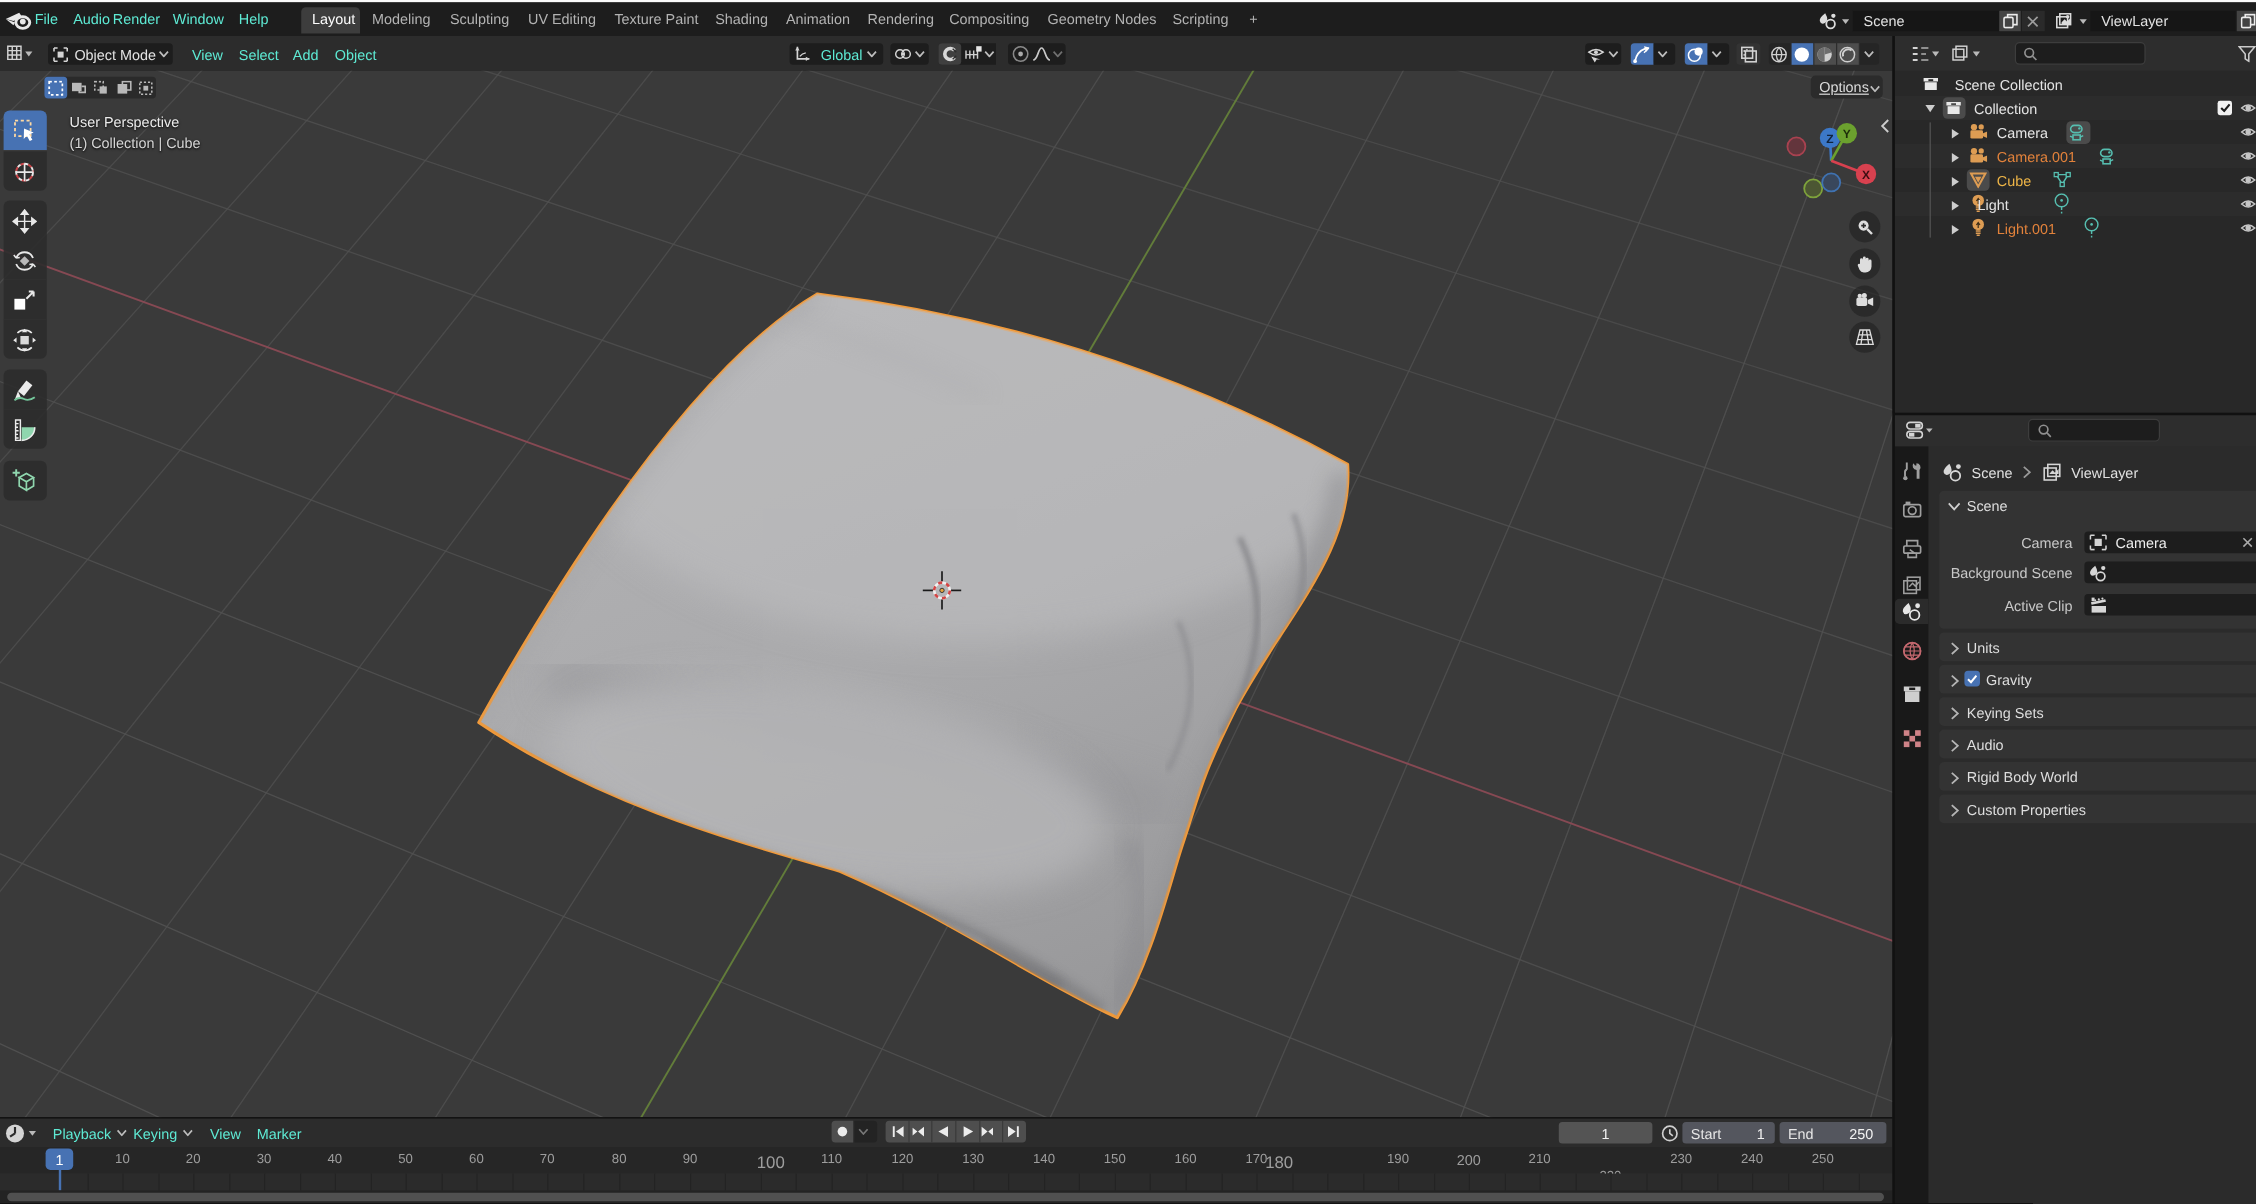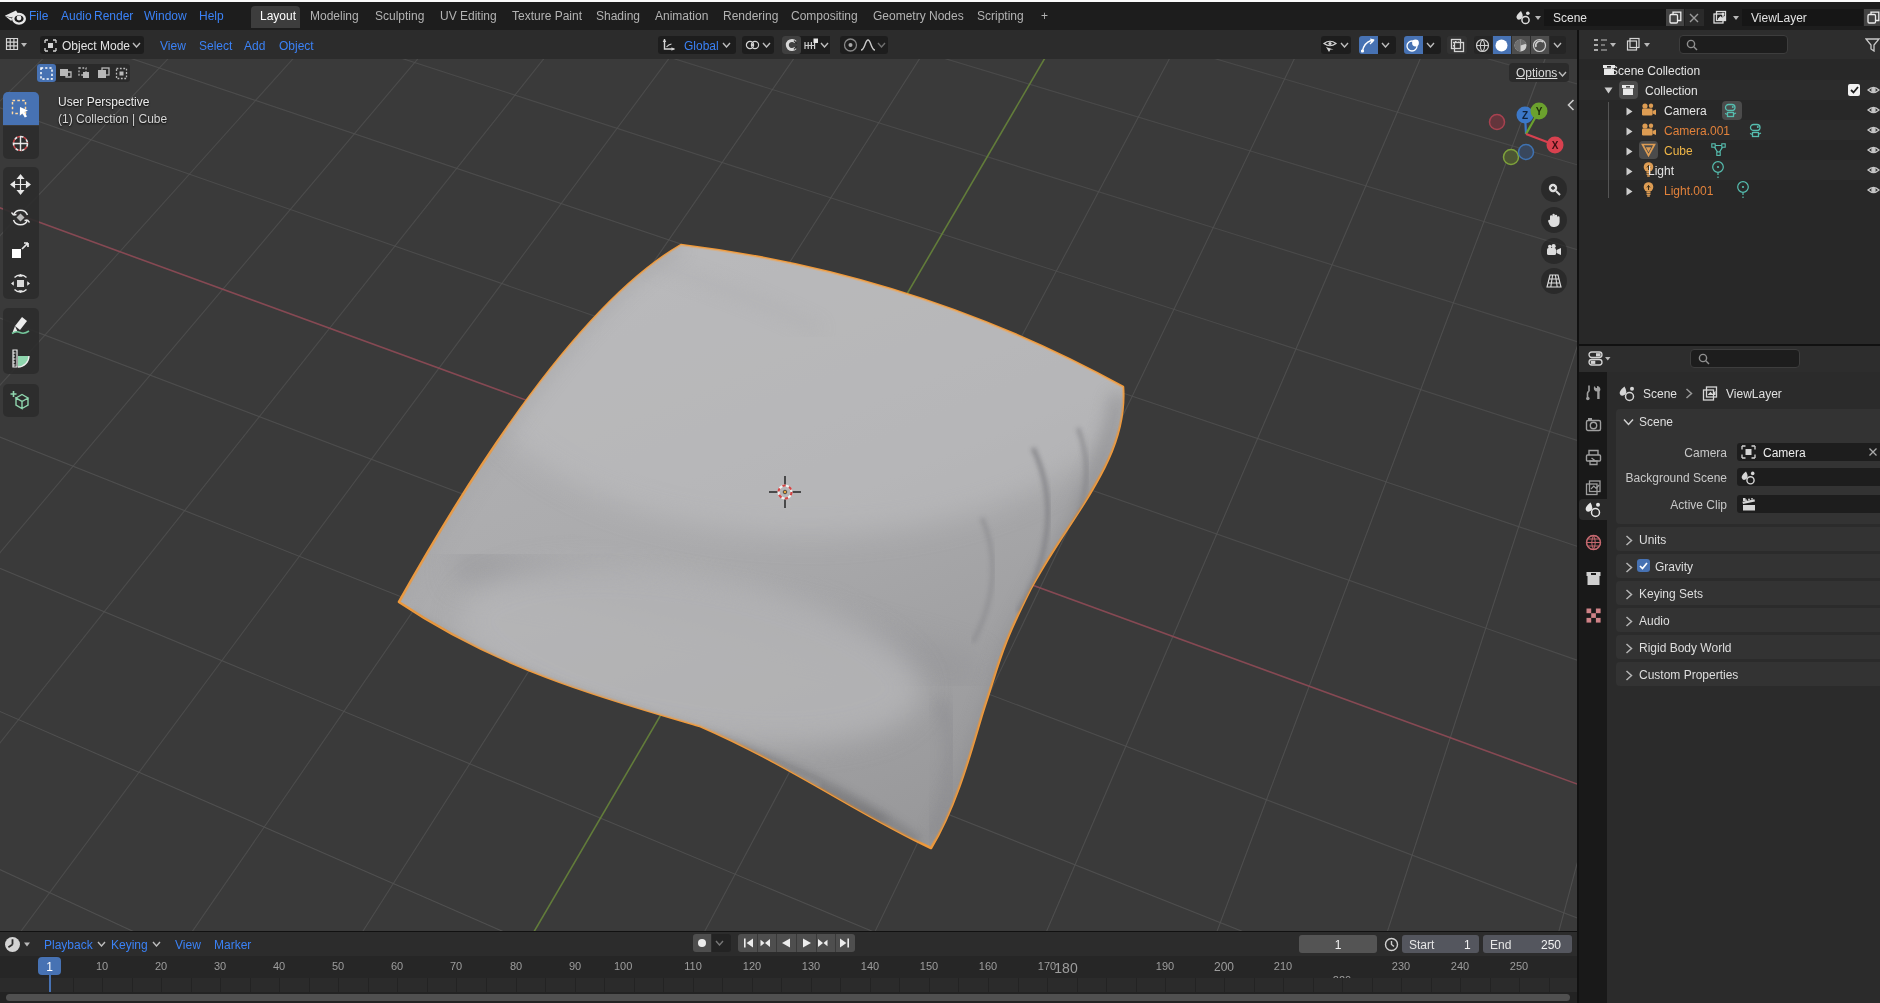--- a/index.html
+++ b/index.html
@@ -1,20 +1,20 @@
 <!DOCTYPE html>
 <html><head>
 <meta charset="utf-8">
 <style>
   html,body{margin:0;padding:0;background:#000;}
   #root{position:relative;width:1880px;height:1003px;overflow:hidden;
         font-family:"Liberation Sans",sans-serif;background:#1d1d1d;
         -webkit-font-smoothing:antialiased;}
   .ab{position:absolute;}
-  .txt{color:#3b82f6;font-size:12px;white-space:nowrap;}
+  .txt{color:#5eead4;font-size:12px;white-space:nowrap;}
   svg{display:block;}
 </style>
 </head>
 <body>
 <div id="root">
 
   <div class="ab" style="left:0;top:0;width:1880px;height:2px;background:#fbfbfb;"></div>
 
   <div class="ab" id="topbar" style="left:0;top:2px;width:1880px;height:28px;background:#1d1d1d;">
 
@@ -483,21 +483,21 @@
     <div class="ab" style="left:0;top:24px;width:1577px;height:22px;background:#262626;"></div>
     <div class="ab" style="left:82px;top:28px;width:40px;text-align:center;color:#9d9d9d;font-size:11px;">10</div>
     <div class="ab" style="left:141px;top:28px;width:40px;text-align:center;color:#9d9d9d;font-size:11px;">20</div>
     <div class="ab" style="left:200px;top:28px;width:40px;text-align:center;color:#9d9d9d;font-size:11px;">30</div>
     <div class="ab" style="left:259px;top:28px;width:40px;text-align:center;color:#9d9d9d;font-size:11px;">40</div>
     <div class="ab" style="left:318px;top:28px;width:40px;text-align:center;color:#9d9d9d;font-size:11px;">50</div>
     <div class="ab" style="left:377px;top:28px;width:40px;text-align:center;color:#9d9d9d;font-size:11px;">60</div>
     <div class="ab" style="left:436px;top:28px;width:40px;text-align:center;color:#9d9d9d;font-size:11px;">70</div>
     <div class="ab" style="left:496px;top:28px;width:40px;text-align:center;color:#9d9d9d;font-size:11px;">80</div>
     <div class="ab" style="left:555px;top:28px;width:40px;text-align:center;color:#9d9d9d;font-size:11px;">90</div>
-    <div class="ab" style="left:614px;top:28px;width:40px;text-align:left;color:#9d9d9d;font-size:11px;">100</div>
+    <div class="ab" style="left:614px;top:28px;width:40px;text-align:right;color:#9d9d9d;font-size:14px;">100</div>
     <div class="ab" style="left:673px;top:28px;width:40px;text-align:center;color:#9d9d9d;font-size:11px;">110</div>
     <div class="ab" style="left:732px;top:28px;width:40px;text-align:center;color:#9d9d9d;font-size:11px;">120</div>
     <div class="ab" style="left:791px;top:28px;width:40px;text-align:center;color:#9d9d9d;font-size:11px;">130</div>
     <div class="ab" style="left:850px;top:28px;width:40px;text-align:center;color:#9d9d9d;font-size:11px;">140</div>
     <div class="ab" style="left:909px;top:28px;width:40px;text-align:center;color:#9d9d9d;font-size:11px;">150</div>
     <div class="ab" style="left:968px;top:28px;width:40px;text-align:center;color:#9d9d9d;font-size:11px;">160</div>
     <div class="ab" style="left:1027px;top:28px;width:40px;text-align:center;color:#9d9d9d;font-size:11px;">170</div>
     <div class="ab" style="left:1046px;top:28px;width:40px;text-align:center;color:#9d9d9d;font-size:14px;">180</div>
     <div class="ab" style="left:1145px;top:28px;width:40px;text-align:center;color:#9d9d9d;font-size:11px;">190</div>
     <div class="ab" style="left:1204px;top:28px;width:40px;text-align:center;color:#9d9d9d;font-size:12px;">200</div>
@@ -592,21 +592,21 @@
 
     <div class="ab" style="left:0;top:50px;width:301px;height:20px;background:#2c2c2c;"></div>
     <div class="ab" style="left:0;top:90px;width:301px;height:20px;background:#2c2c2c;"></div>
     <div class="ab" style="left:0;top:130px;width:301px;height:20px;background:#2c2c2c;"></div>
 
     <svg class="ab" style="left:23px;top:34px;" width="14" height="12" viewBox="0 0 14 12">
       <path d="M1,1 h12 v3 h-12 z" fill="#e8e8e8"></path>
         <path d="M2,4.5 h10 v6.5 h-10 z" fill="#e8e8e8"></path>
         <rect x="5" y="2" width="4" height="1.6" fill="#282828"></rect>
     </svg>
-    <div class="ab txt" style="left:31px;top:34px;color:#e4e4e4;">Scene Collection</div>
+    <div class="ab txt" style="left:50px;top:34px;color:#e4e4e4;">Scene Collection</div>
 
     <svg class="ab" style="left:25px;top:57px;" width="9" height="7" viewBox="0 0 9 7">
         <path d="M0.5,0.5 h8 l-4,6 z" fill="#cdcdcd"></path>
       </svg>
     <div class="ab" style="left:40px;top:51px;width:19px;height:18px;background:#4b4b4b;border-radius:4px;"></div>
     <svg class="ab" style="left:42px;top:54px;" width="14" height="12" viewBox="0 0 14 12">
       <path d="M1,1 h12 v3 h-12 z" fill="#e8e8e8"></path>
         <path d="M2,4.5 h10 v6.5 h-10 z" fill="#e8e8e8"></path>
         <rect x="5" y="2" width="4" height="1.6" fill="#4b4b4b"></rect>
     </svg>

